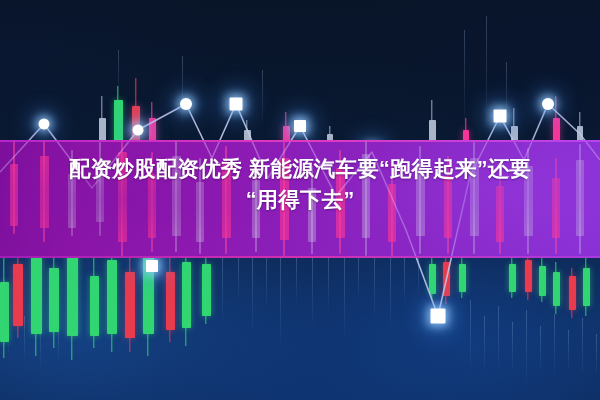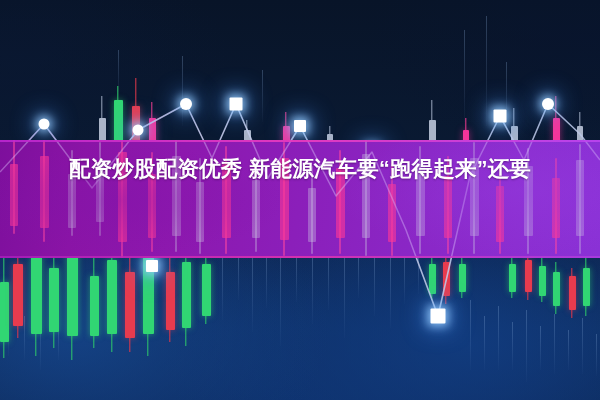--- a/index.html
+++ b/index.html
@@ -398,15 +398,16 @@
           <polyline fill="none" stroke="rgba(225,205,255,0.40)" stroke-width="1.5" stroke-linejoin="round" points="0,32 44,-16 92,48 138,-10 186,-36 212,18 236,-36 268,38 300,-14 336,56 372,12 406,90 438,176 470,36 500,-24 524,20 548,-36 580,-6 600,20"></polyline>
         </svg>
       </div>
     <div class="band-glow"></div>
     <div class="band-edge-top"></div>
     <div class="band-edge-bottom"></div>
   </div>
 
   <div id="headline" style="top: 154px;">
     <span>配资炒股配资优秀 新能源汽车要“跑得起来”还要</span><br>
+    <span>“用得下去”</span>
   </div>
 
 </div>
 
 </body></html>

